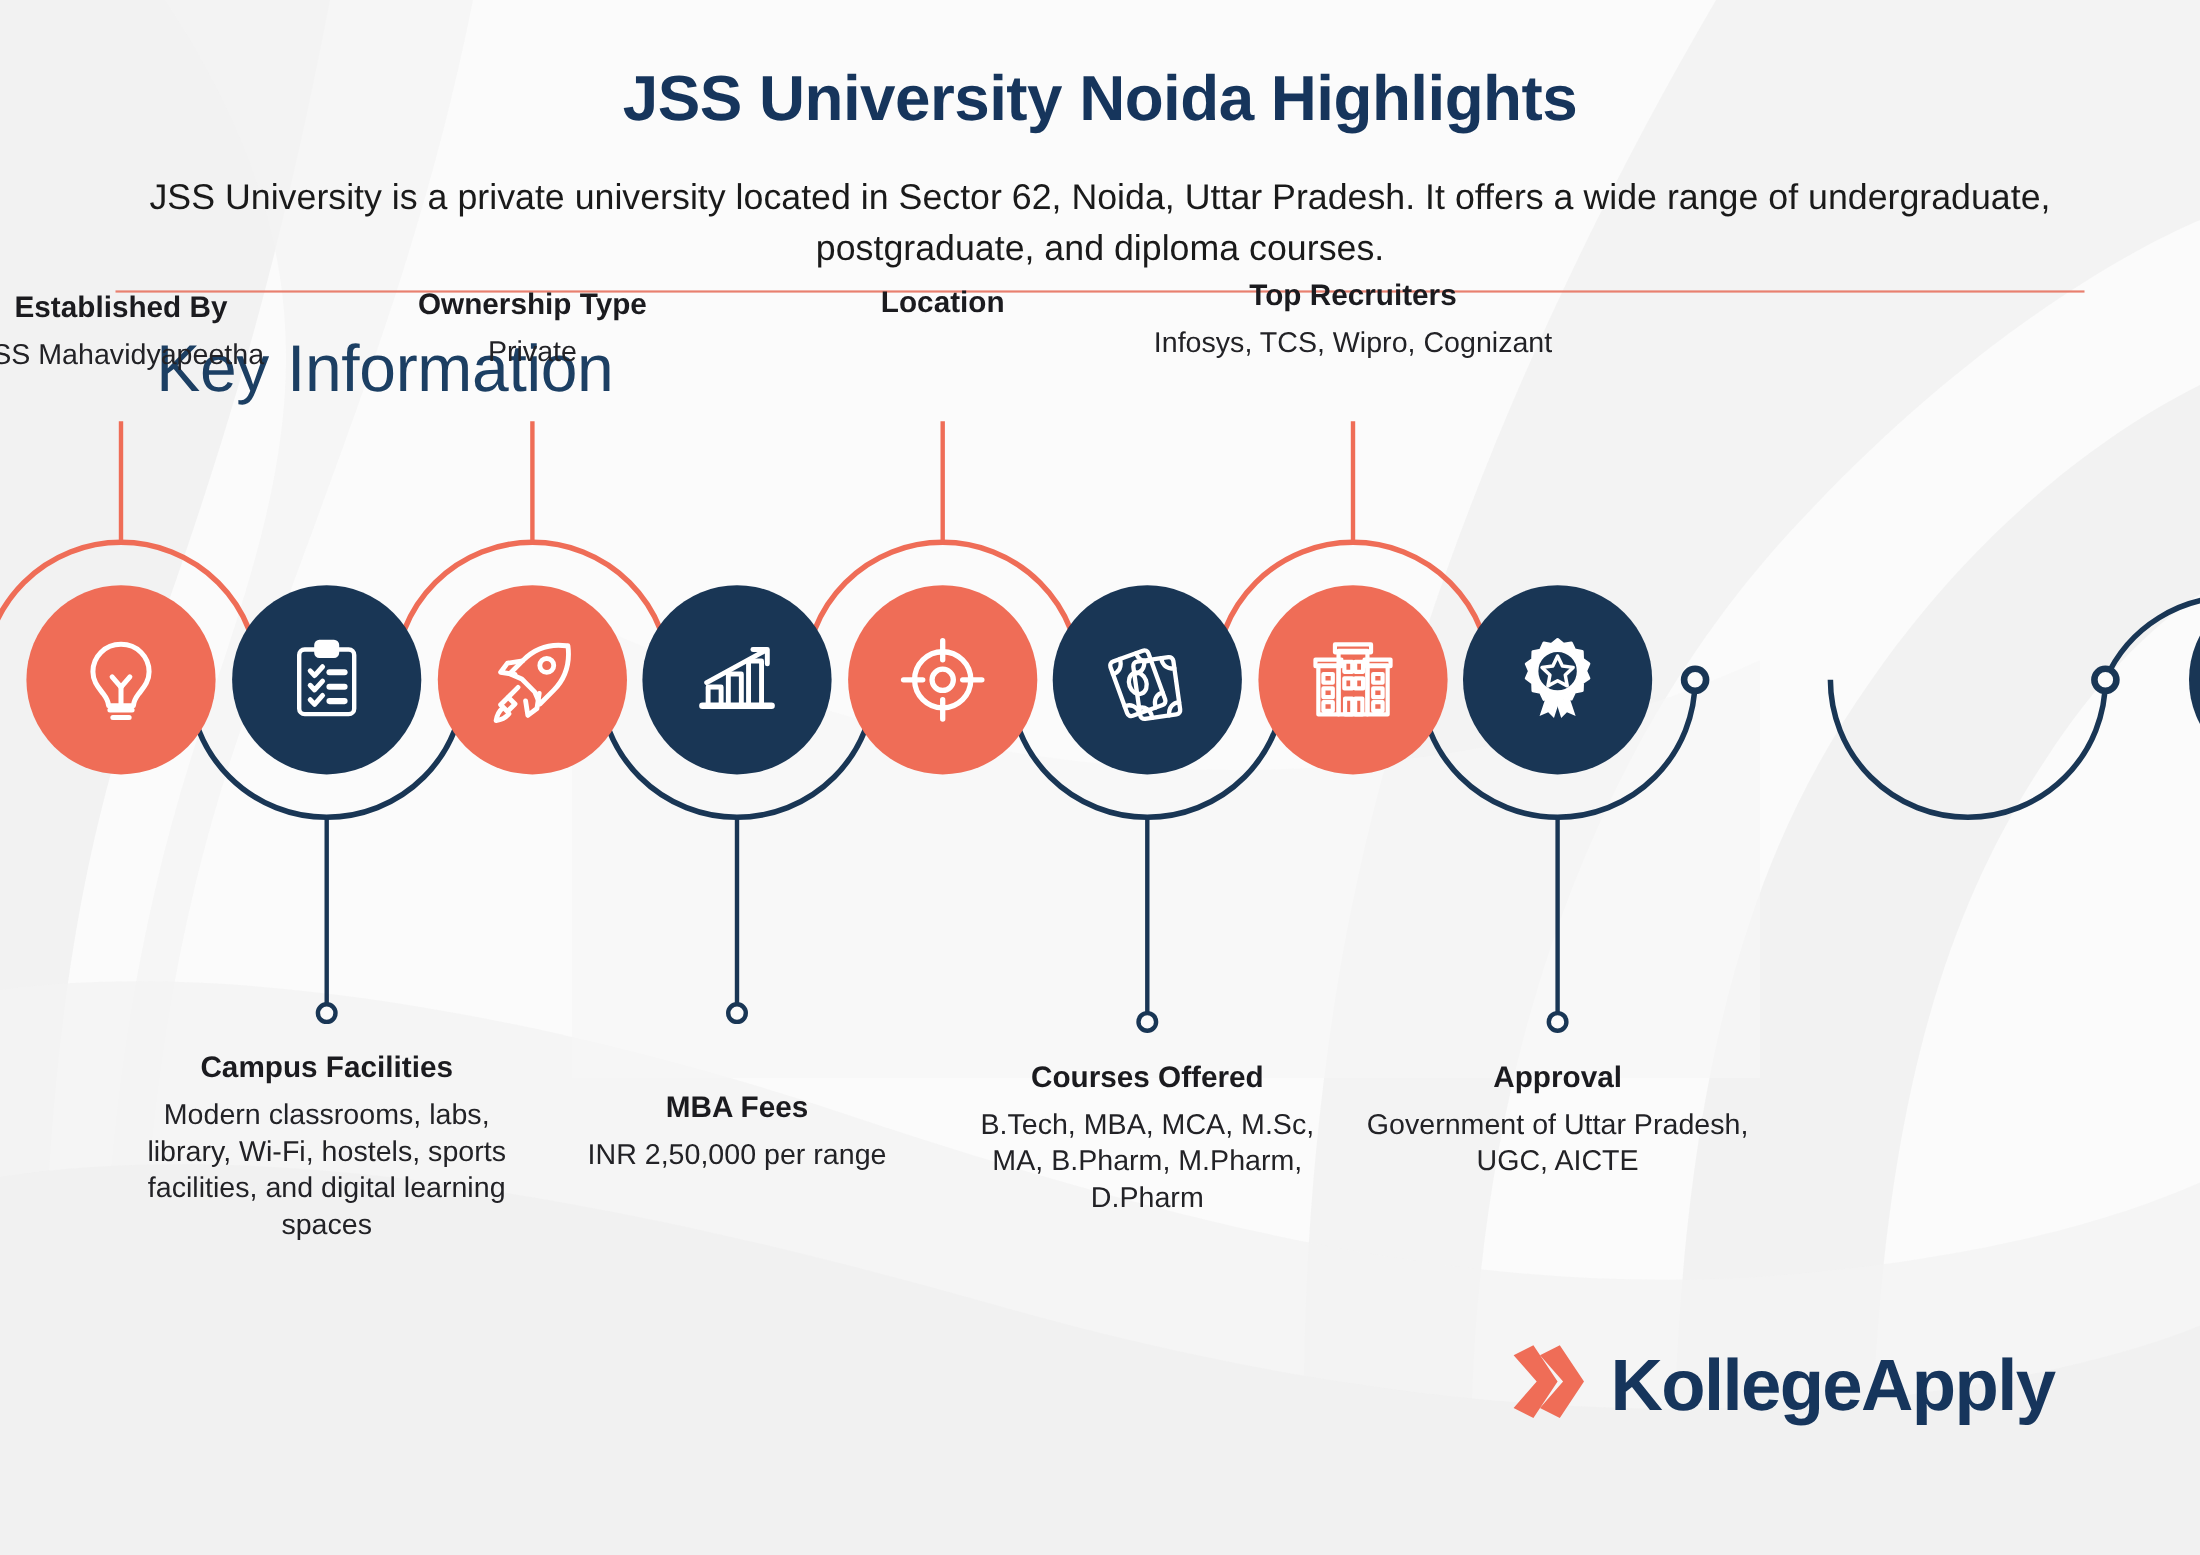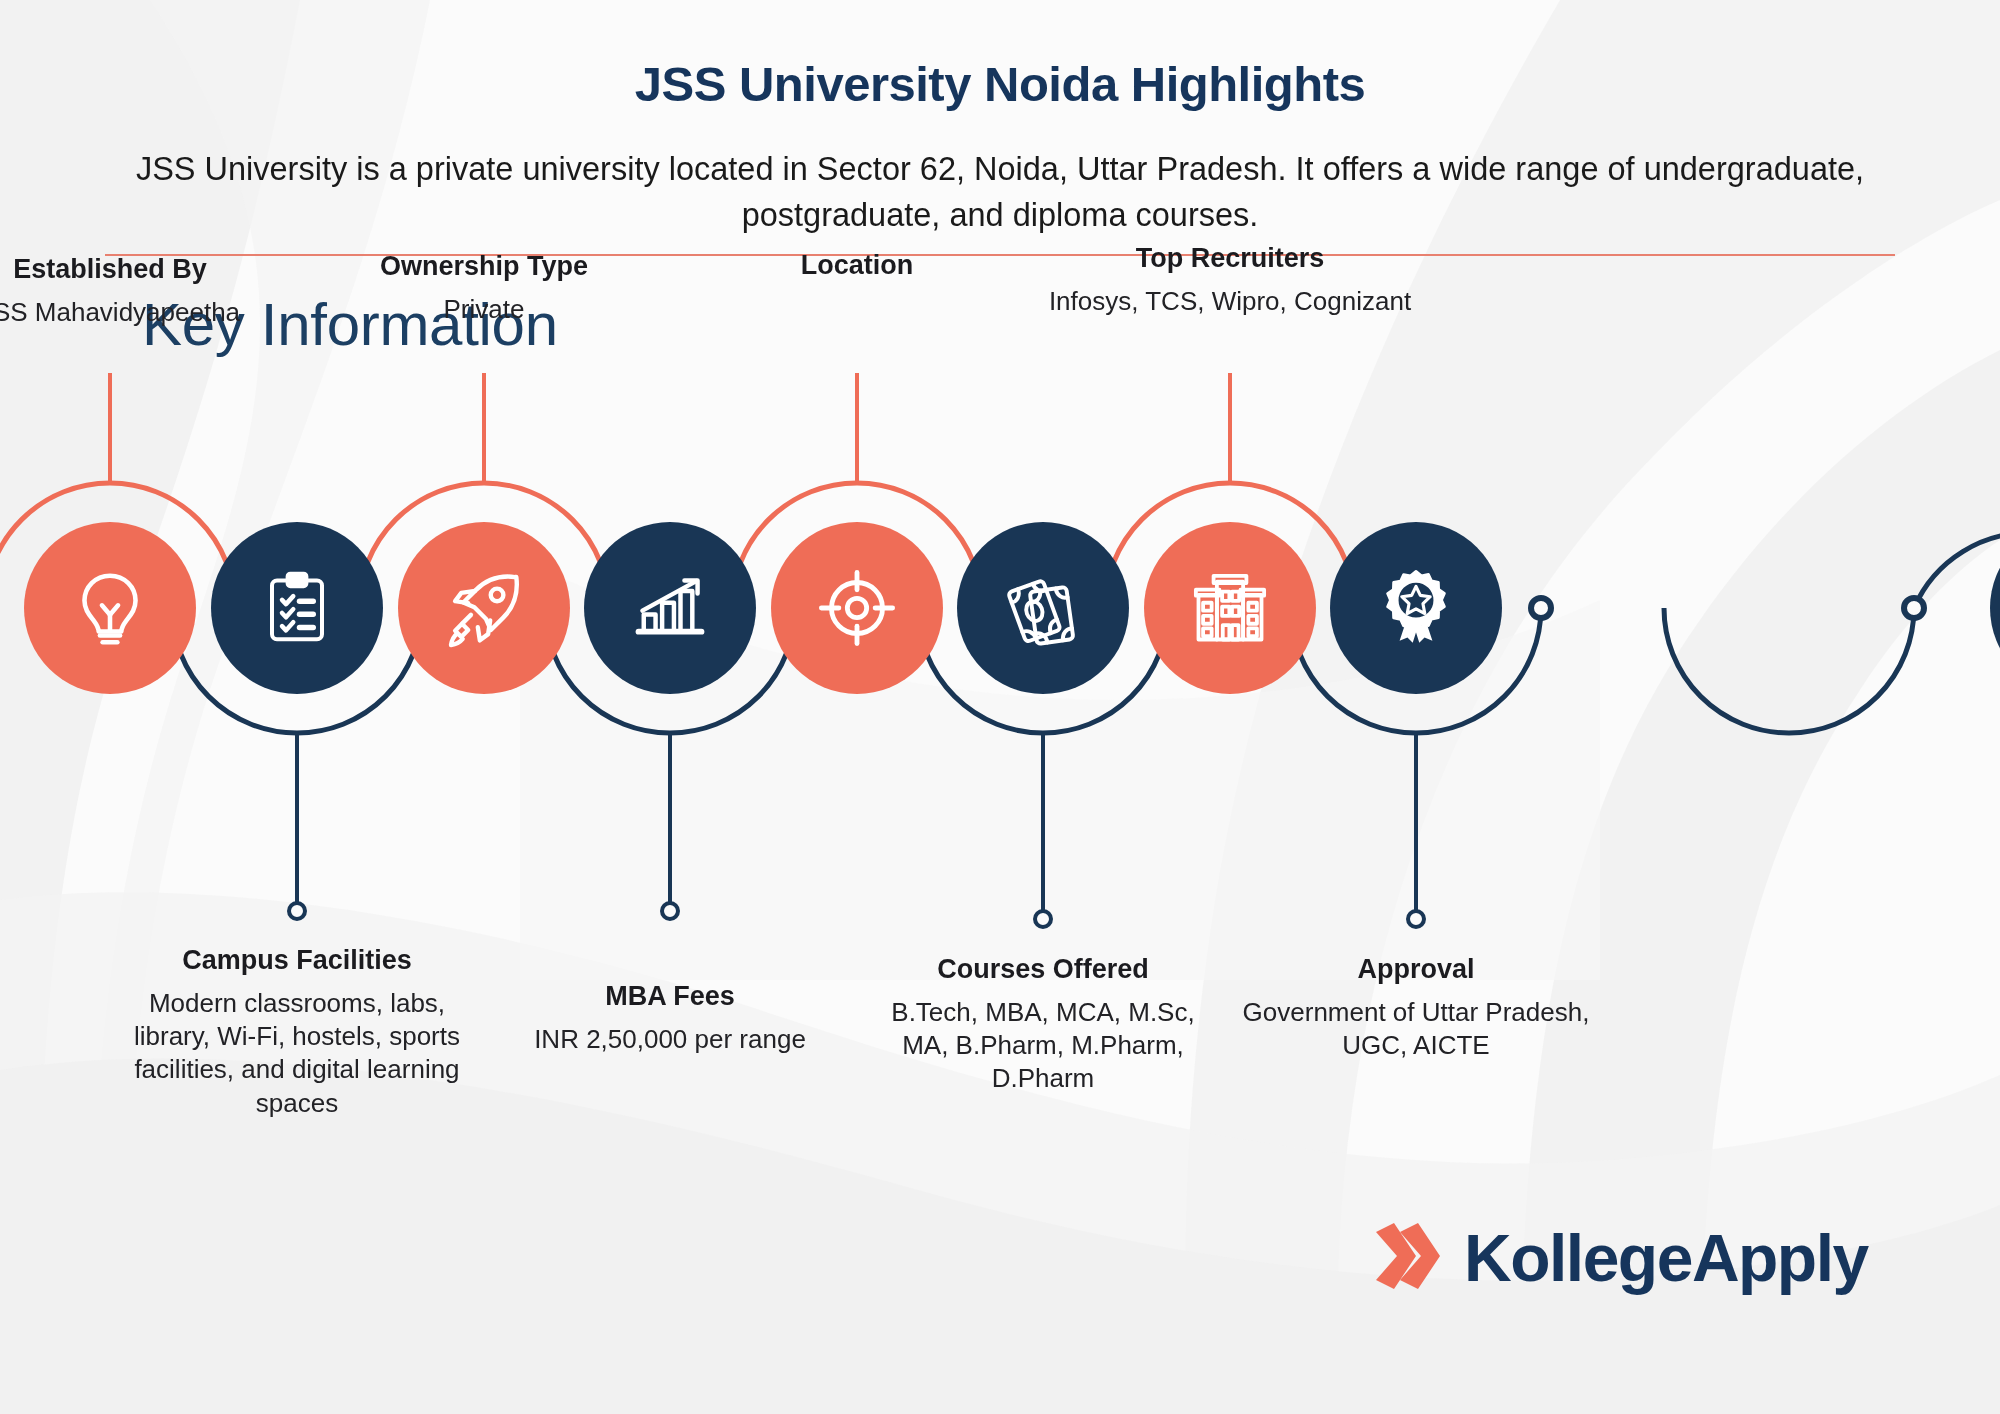--- a/index.html
+++ b/index.html
@@ -15,21 +15,21 @@
   #bg-decor { position:absolute; inset:0; width:2000px; height:1414px; z-index:0; }
 
   
   .page { position:relative; z-index:2; width:2000px; height:1414px; }
 
   #header { padding:40px 80px 0 80px; }
 
   #page-title {
     text-align:center;
     color:#16355c;
-    font-size:49px;
+    font-size:58px;
     font-weight:bold;
     letter-spacing:-0.5px;
     line-height:1.1;
     padding-top:18px;
   }
 
   #intro-text {
     margin:34px auto 0 auto;
     width:1790px;
     color:#1a1a1a;

